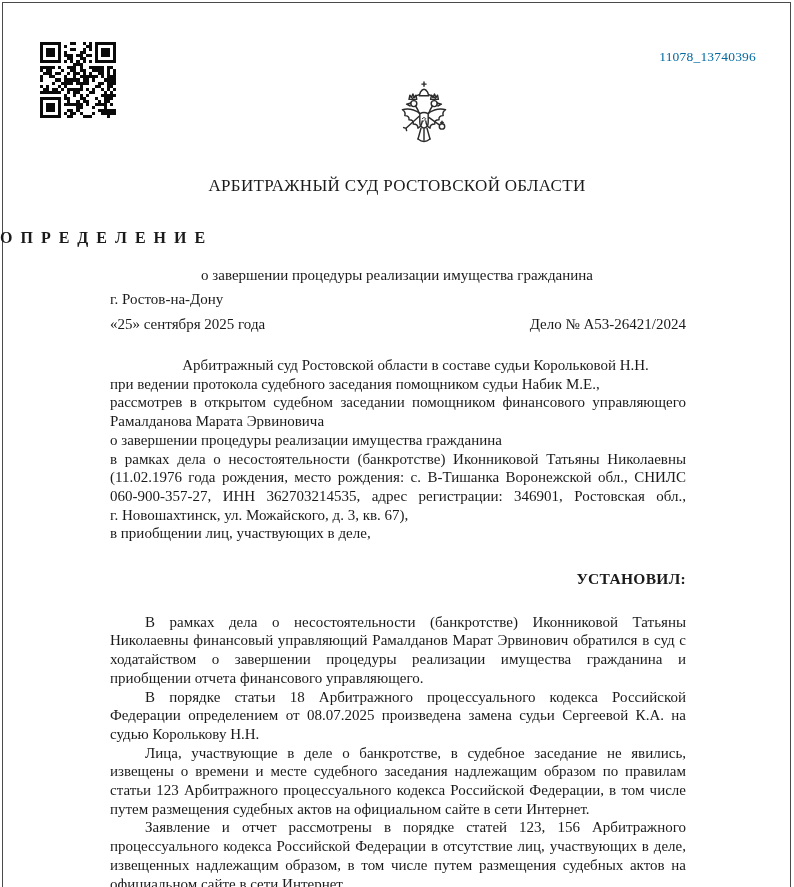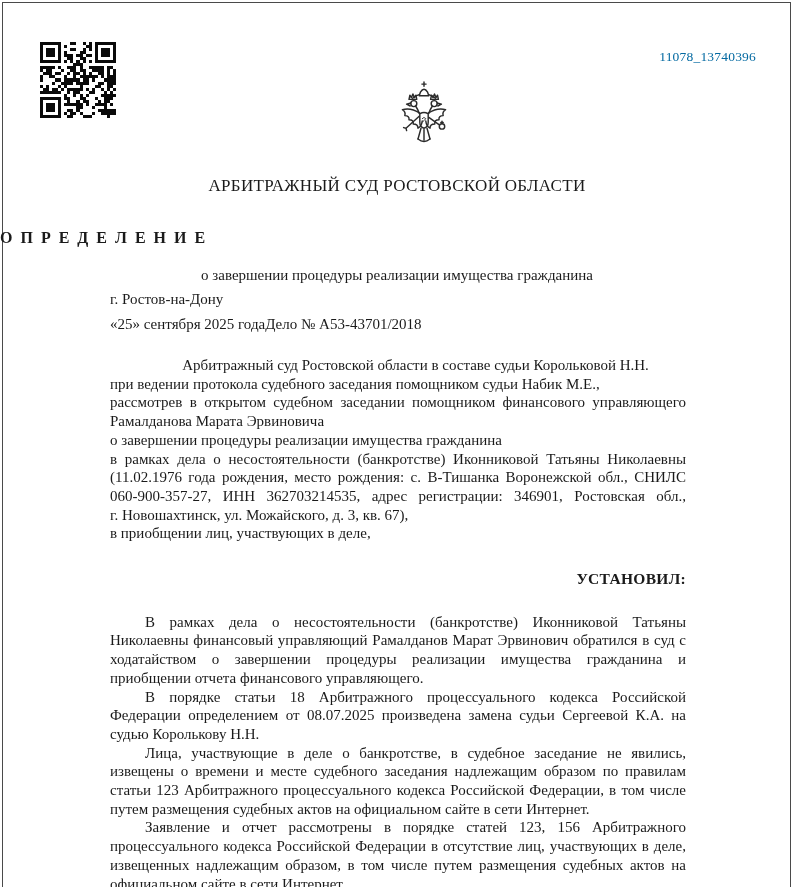--- a/index.html
+++ b/index.html
@@ -12,21 +12,21 @@
     position:absolute;left:2px;top:2px;right:3px;height:884px;
     border:1px solid #4a4a4a;border-bottom:none;pointer-events:none;
   }
   .qr{position:absolute;left:40px;top:42px;width:76px;height:76px;}
   .doc-id{position:absolute;top:49px;right:38px;font-size:13.5px;color:#0369a1;letter-spacing:.2px;}
   .emblem{position:absolute;left:388px;top:78px;width:72px;height:86px;}
   .court-name{position:absolute;top:176px;left:0;width:100%;text-align:center;font-weight:normal;font-size:17px;letter-spacing:.3px;}
   .doc-type{position:absolute;top:229px;left:0;width:100%;text-align:left;font-weight:bold;font-size:16px;letter-spacing:2px;}
   .doc-subject{position:absolute;top:267px;left:0;width:100%;text-align:center;font-size:15px;}
   .city{position:absolute;top:291px;left:110px;font-size:15px;}
-  .daterow{position:absolute;top:316px;left:110px;width:576px;display:flex;font-size:15px;}
+  .daterow{position:absolute;top:316px;left:110px;width:576px;display:flex;justify-content:space-between;font-size:15px;}
   .doc-body{position:absolute;top:356px;left:110px;width:576px;font-size:15px;line-height:18.7px;}
   .intro div{min-height:18.7px;}
   .intro .indent{text-indent:35px;text-align:center;}
   .intro .justify{text-align:justify;text-align-last:justify;}
   .heading{margin:27px 0 24px 0;text-align:right;font-weight:bold;font-size:15.5px;letter-spacing:.3px;}
   .paras p{margin:0;text-align:justify;text-indent:35px;}
   svg{display:block;}
 </style>
 </head>
 <body>
@@ -311,21 +311,21 @@
   </svg>
 </div>
 
 <div class="court-name">АРБИТРАЖНЫЙ СУД РОСТОВСКОЙ ОБЛАСТИ</div>
 <div class="doc-type">О П Р Е Д Е Л Е Н И Е</div>
 <div class="doc-subject">о завершении процедуры реализации имущества гражданина</div>
 <div class="city">г. Ростов-на-Дону</div>
 
 <div class="daterow">
   <span>«25» сентября 2025 года</span>
-  <span>Дело № А53-43701/2018</span>
+  <span>Дело № А53-26421/2024</span>
 </div>
 
 <div class="doc-body">
   <div class="intro">
       <div class="indent">Арбитражный суд Ростовской области в составе судьи Корольковой Н.Н.</div>
       <div class="plain">при ведении протокола судебного заседания помощником судьи Набик М.Е.,</div>
       <div class="justify">рассмотрев в открытом судебном заседании помощником финансового управляющего</div>
       <div class="plain">Рамалданова Марата Эрвиновича</div>
       <div class="plain">о завершении процедуры реализации имущества гражданина</div>
       <div class="justify">в рамках дела о несостоятельности (банкротстве) Иконниковой Татьяны Николаевны</div>

